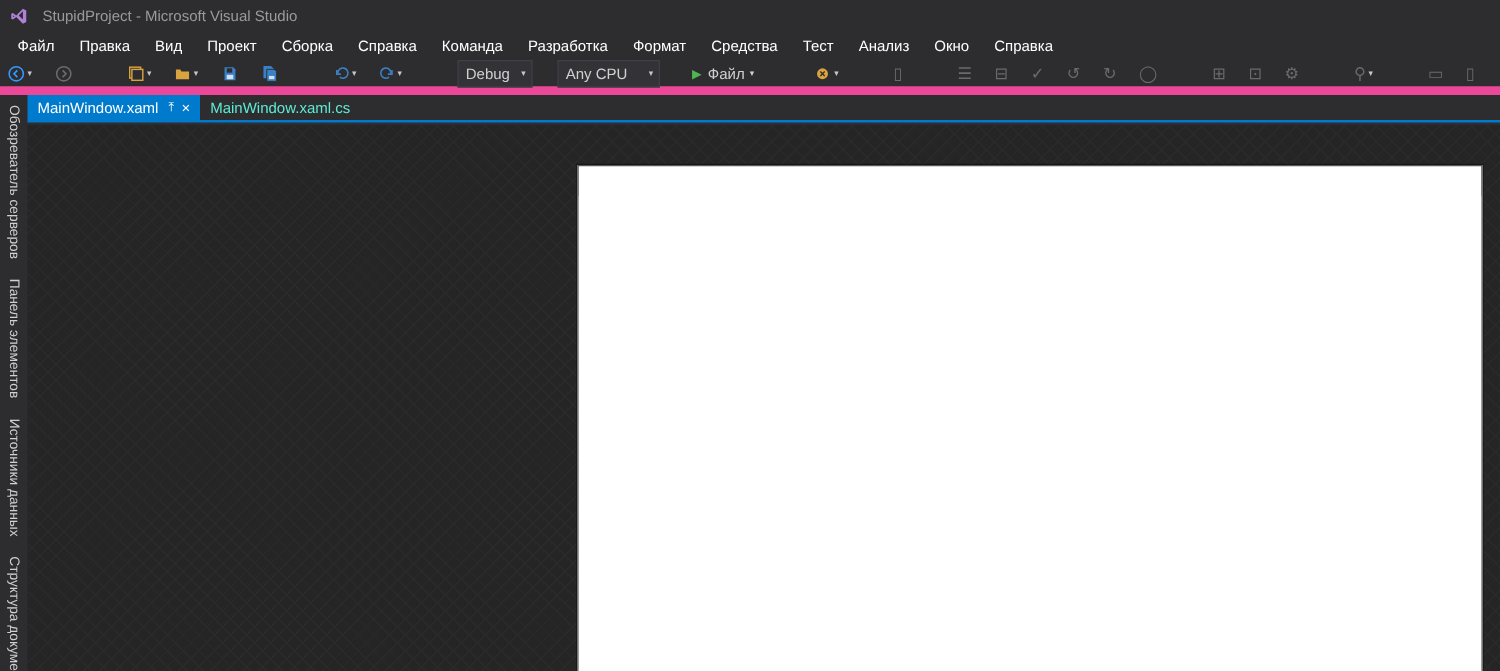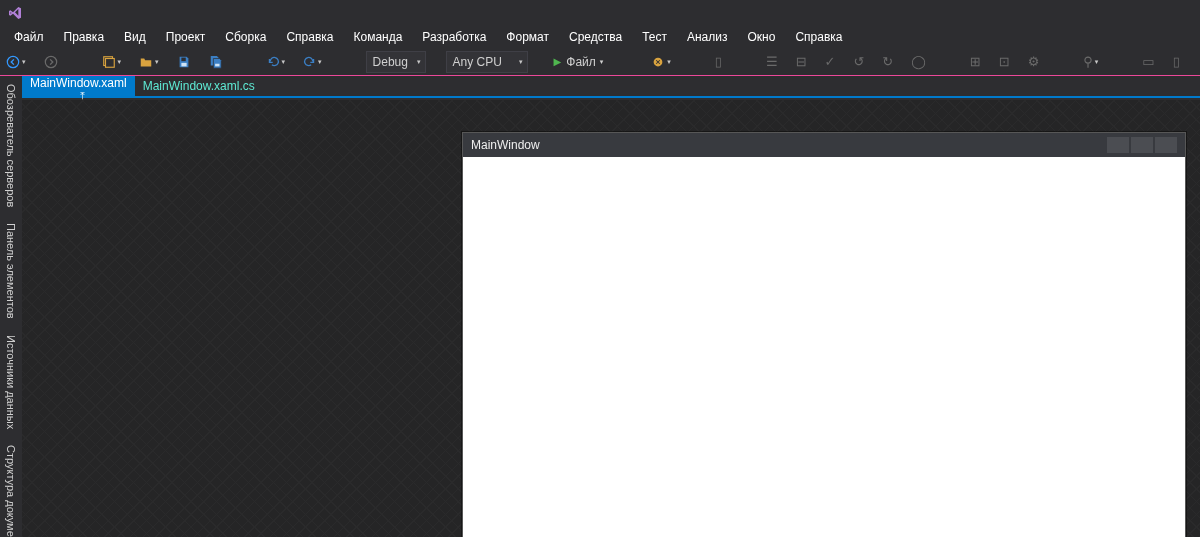--- a/index.html
+++ b/index.html
@@ -41,21 +41,21 @@
     font-size: 12px;
   }
   
   .toolbar {
     height: 28px;
     display: flex;
     align-items: center;
     padding: 0 6px;
     background: #2d2d30;
     gap: 18px;
-    border-bottom: 1px solid #ec4899;
+    border-bottom: 7px solid #ec4899;
   }
   .tbtn {
     width: 22px; height: 22px;
     display: flex; align-items: center; justify-content: center;
     color: #c7c7c7;
     font-size: 13px;
     cursor: default;
   }
   .tbtn.dim { color: #6a6a6a; }
   .tbtn .drop { font-size: 7px; margin-left: 2px; color: #c7c7c7; }
@@ -97,21 +97,20 @@
   }
   .tab {
     display: flex; align-items: center;
     padding: 0 8px;
     font-size: 12px;
     position: relative;
   }
   .tab.active {
     background: #007acc;
     color: #fff;
-    flex-direction: column;
   }
   .tab.inactive {
     background: #2d2d30;
     color: #5eead4;
   }
   .tab .pin { margin-left: 8px; font-size: 10px; }
   .tab .close { margin-left: 6px; font-size: 12px; }
   
   .side-tabs {
     position: absolute;
@@ -174,20 +173,21 @@
 </style>
 </head>
 <body>
 
 <div class="title-bar">
   <span class="vs-logo">
     <svg viewBox="0 0 24 24" width="18" height="16">
       <path d="M17 3 9 11 5 8 3 9v6l2 1 4-3 8 8 4-2V5l-4-2zM5 13v-2l2 1-2 1zm12 3-5-5 5-5v10z" fill="#b180d7"></path>
     </svg>
   </span>
+  <span class="title-text">StupidProject - Microsoft Visual Studio</span>
 </div>
 
 <div class="menu-bar">
   <span class="menu-item">Файл</span>
   <span class="menu-item">Правка</span>
   <span class="menu-item">Вид</span>
   <span class="menu-item">Проект</span>
   <span class="menu-item">Сборка</span>
   <span class="menu-item">Справка</span>
   <span class="menu-item">Команда</span>
@@ -322,22 +322,15 @@
 
 <div class="side-tabs">
   <div class="side-tab">Обозреватель серверов</div>
   <div class="side-tab">Панель элементов</div>
   <div class="side-tab">Источники данных</div>
   <div class="side-tab">Структура документа</div>
 </div>
 
 <div class="designer">
   <div class="window-preview">
-    <div class="wp-title">
-      <span>MainWindow</span>
-      <span class="spacer"></span>
-      <span class="wp-btn"></span>
-      <span class="wp-btn"></span>
-      <span class="wp-btn"></span>
-    </div>
     <div class="wp-body"></div>
   </div>
 </div>
 
 </body></html>

